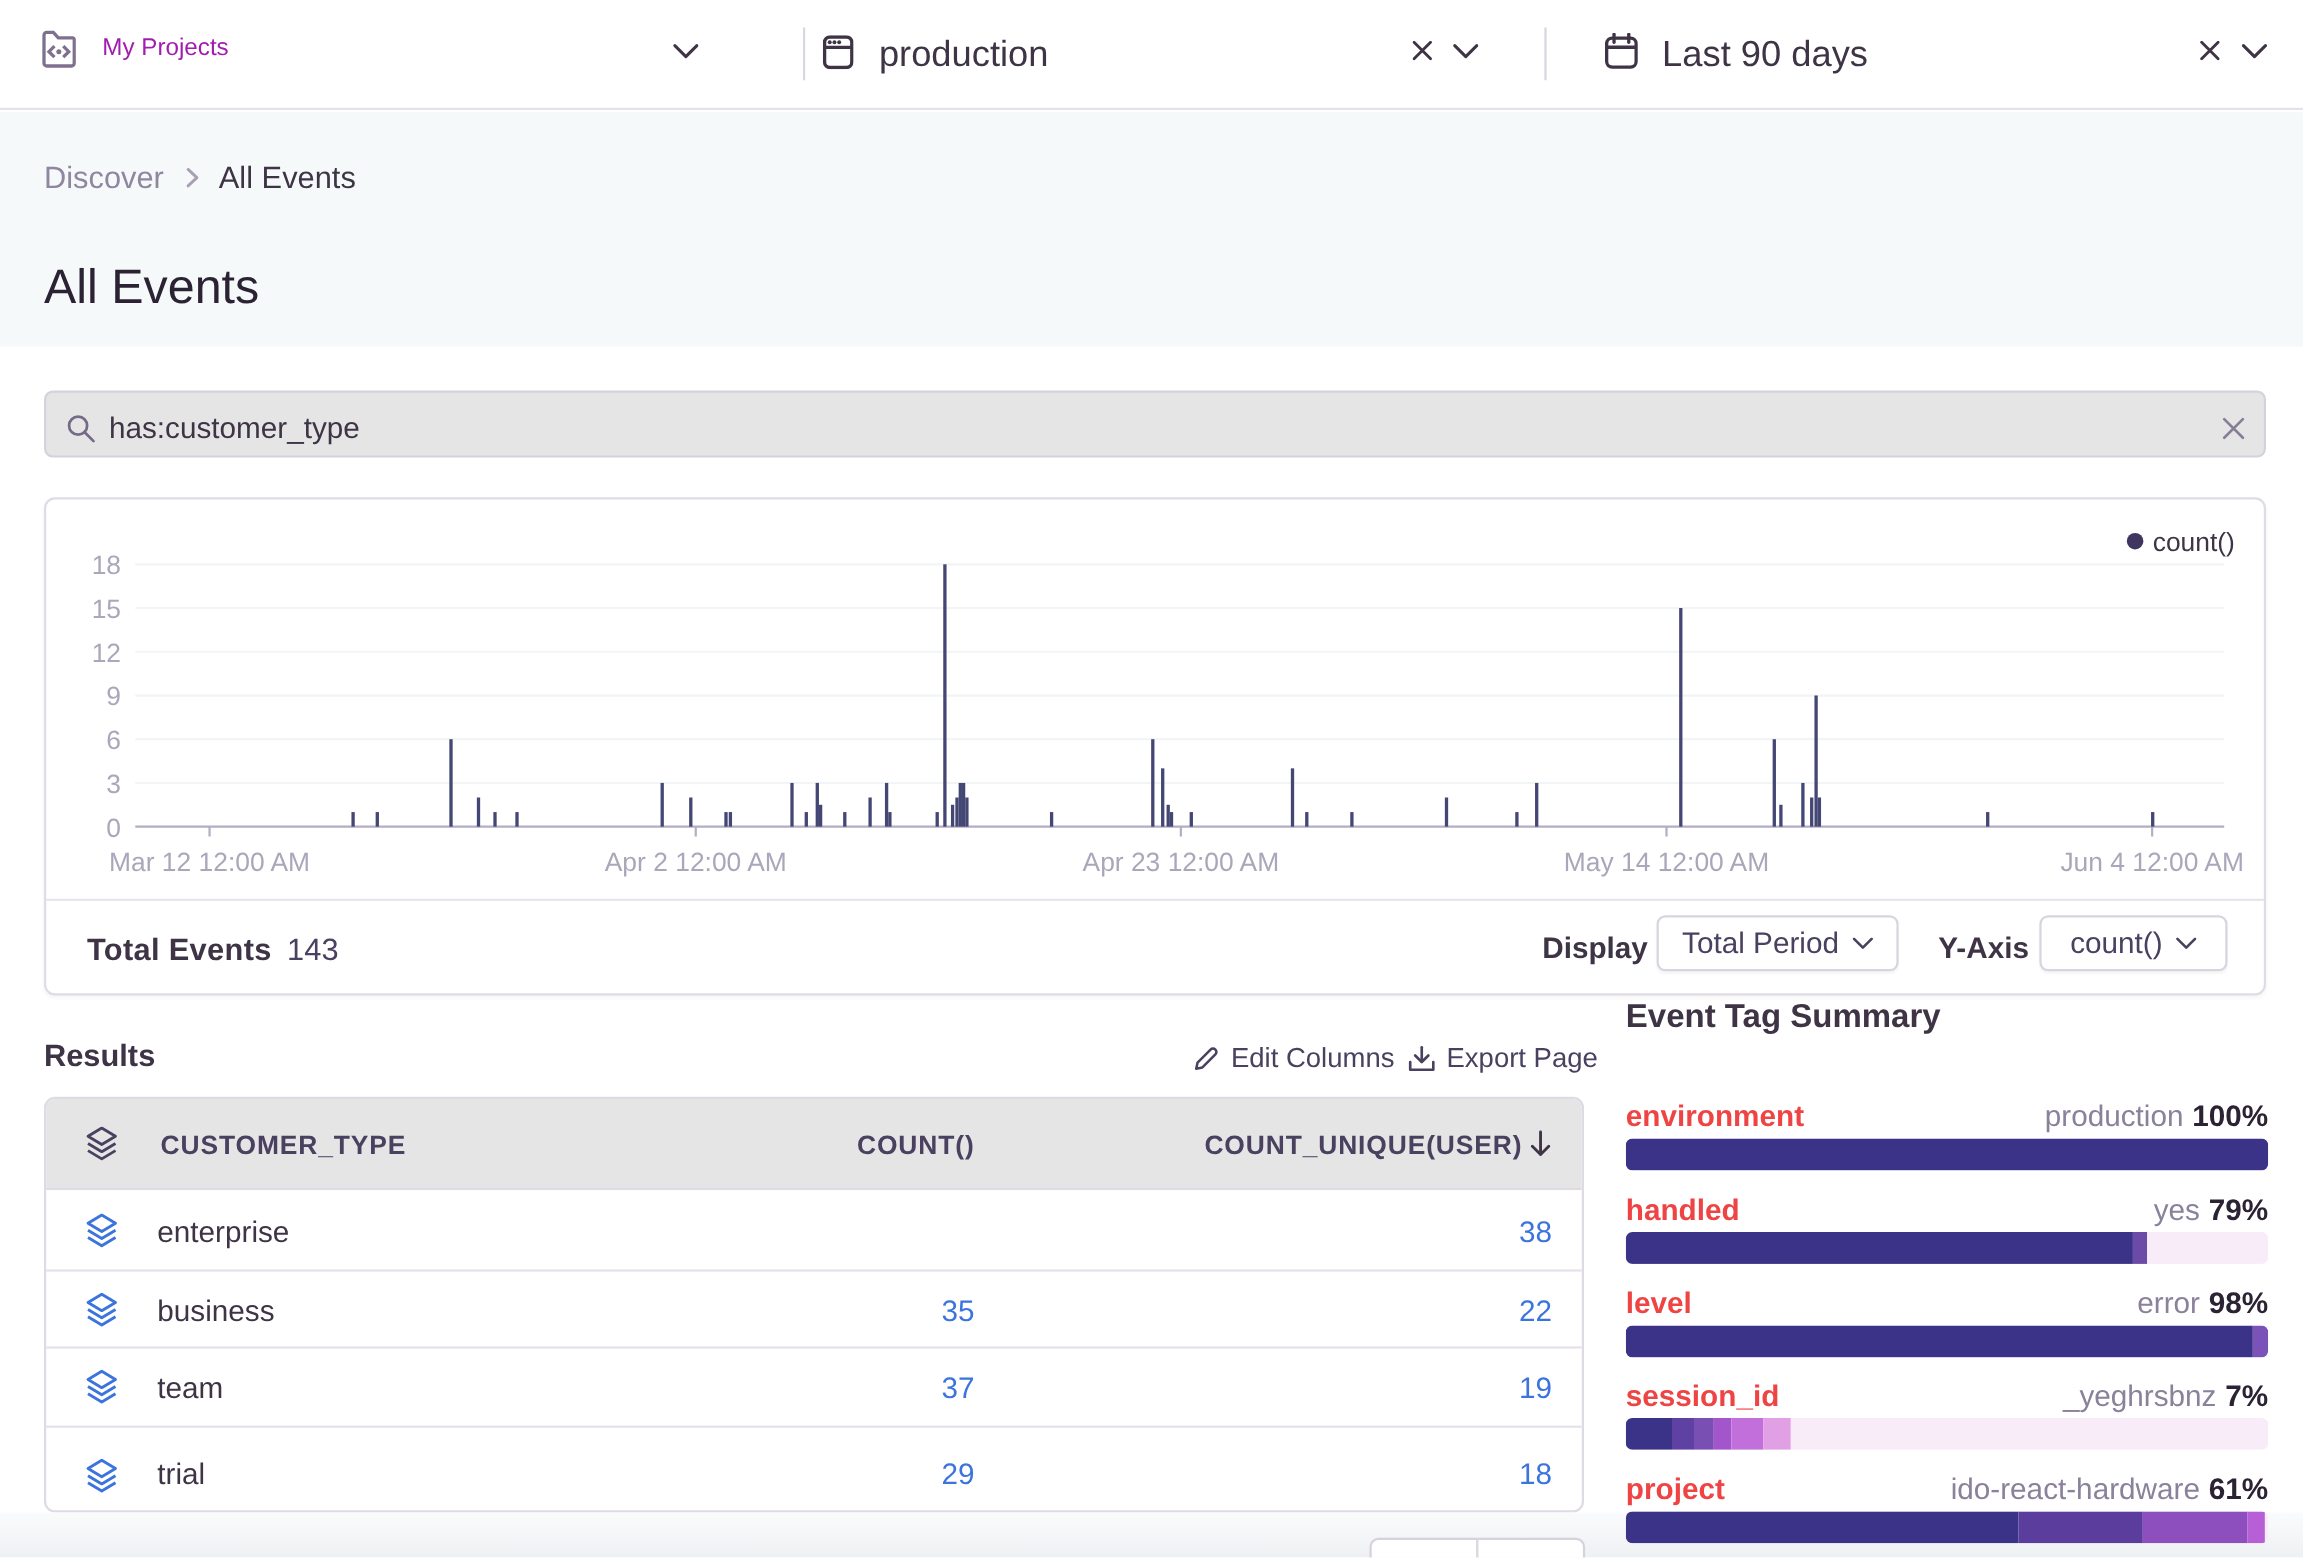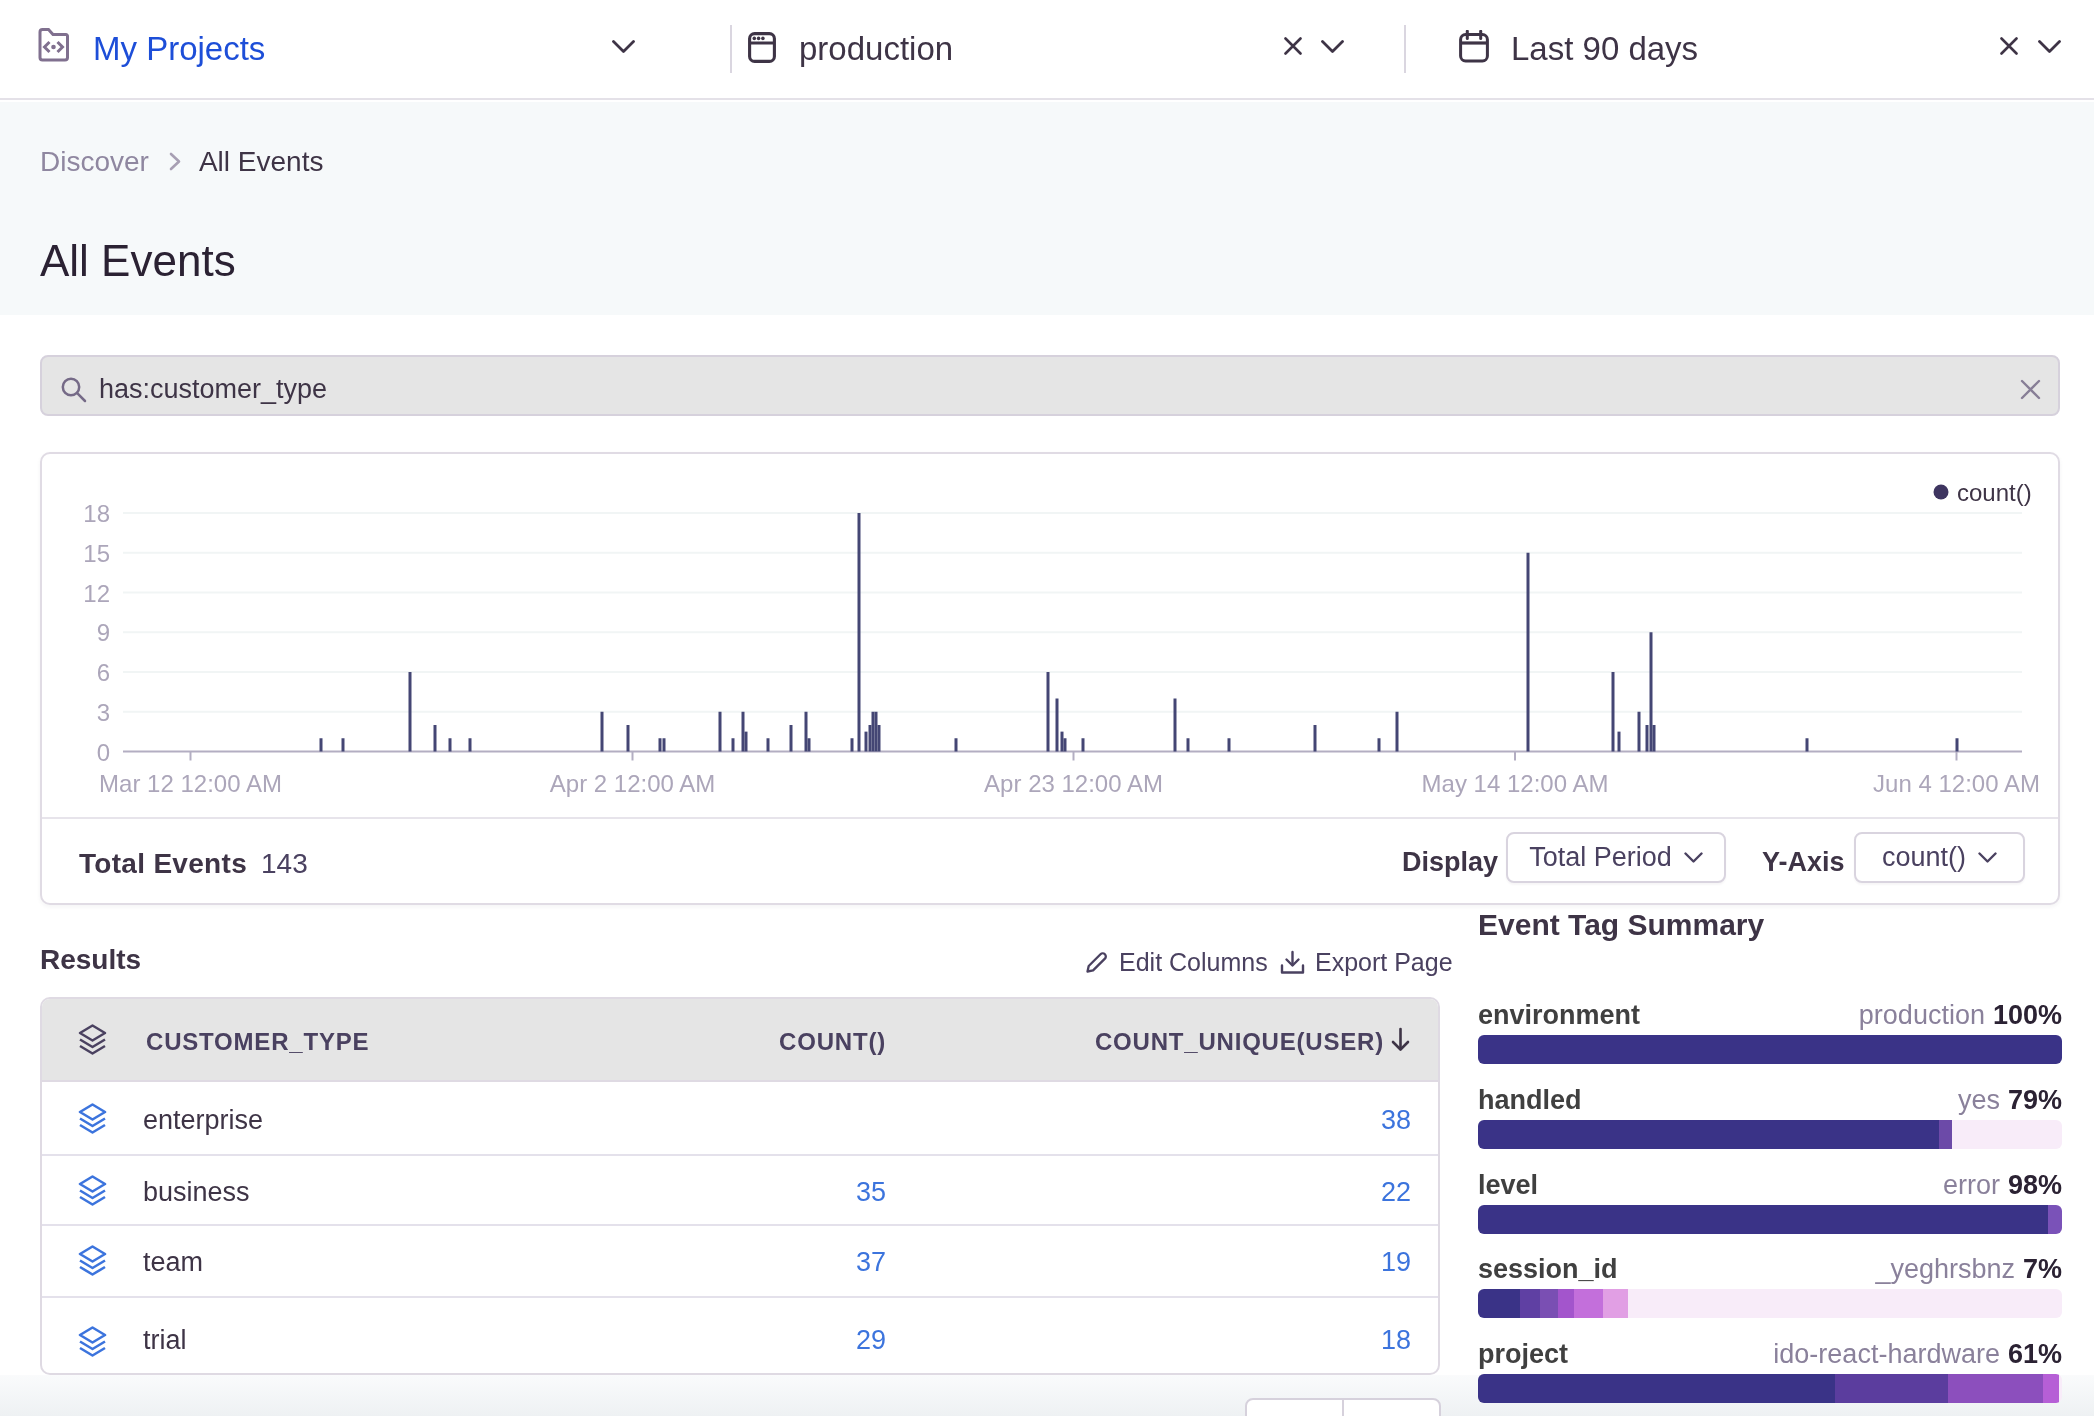--- a/index.html
+++ b/index.html
@@ -4,21 +4,21 @@
 <style>
 * { margin:0; padding:0; box-sizing:border-box; }
 html,body { width:2094px; height:1416px; overflow:hidden; background:#fff;
   font-family:"Liberation Sans", sans-serif; }
 #page { position:relative; width:2094px; height:1416px; }
 .abs { position:absolute; }
 
 
 #topbar { position:absolute; left:0; top:0; width:2094px; height:100px; background:#fff;
   border-bottom:2px solid #E4E1E8; }
-.tb-txt-muted { color:#1d4ed8; font-size:33px; }
+.tb-txt-muted { color:#a21caf; font-size:22px; }
 .tb-txt-dark { color:#3E3446; font-size:33px; }
 .vdiv { position:absolute; top:25px; width:2px; height:48px; background:#DAD6E0; }
 
 
 #band { position:absolute; left:0; top:102px; width:2094px; height:213px; background:#F6F9FA; }
 #crumbs { position:absolute; left:40px; top:146px; font-size:28px; color:#8F87A0; }
 #title { position:absolute; left:40px; top:236px; font-size:44px; color:#2B2233; font-weight:400; }
 #saveas { position:absolute; left:1853px; top:132px; width:207px; height:65px; background:#fff;
   border:2px solid #D6D1DC; border-radius:8px; display:flex; align-items:center; justify-content:center;
   gap:15px; font-size:26px; font-weight:bold; color:#3E3446; box-shadow:0 2px 3px rgba(43,34,51,0.04); }
@@ -51,21 +51,21 @@
 .th { position:absolute; top:29px; font-size:24px; font-weight:bold; color:#4A4160; letter-spacing:0.8px; }
 .row { position:absolute; left:0; width:1396px; height:71px; border-bottom:2px solid #E4E1EB; }
 .row:last-child { border-bottom:none; }
 .cellname { position:absolute; left:101px; top:21px; font-size:27px; color:#3E3446; }
 .cellnum { position:absolute; top:21px; font-size:27px; color:#3C74DD; text-align:right; }
 .rowicon { position:absolute; left:36px; top:19px; }
 
 
 #tags-h { position:absolute; left:1478px; top:908px; font-size:30px; font-weight:bold; color:#3E3446; }
 .tagrow { position:absolute; left:1478px; width:584px; z-index:3; }
-.taglabel { font-size:27px; font-weight:bold; color:#404040; position:absolute; left:0; top:0; }
+.taglabel { font-size:27px; font-weight:bold; color:#ef4444; position:absolute; left:0; top:0; }
 .tagval { font-size:27px; color:#8A819B; position:absolute; right:0; top:0; white-space:nowrap; }
 .tagval b { color:#2B2233; margin-left:8px; }
 .tagbar { position:absolute; left:0; top:35px; width:584px; height:29px; border-radius:6px;
   overflow:hidden; display:flex; }
 .tagbar div { height:29px; }
 
 
 #strip { position:absolute; left:0; top:1375px; width:2094px; height:41px;
   background:linear-gradient(#FAFBFC,#EEF1F3); z-index:1; }
 #pager { position:absolute; left:1245px; top:1398px; z-index:2; display:flex; }

